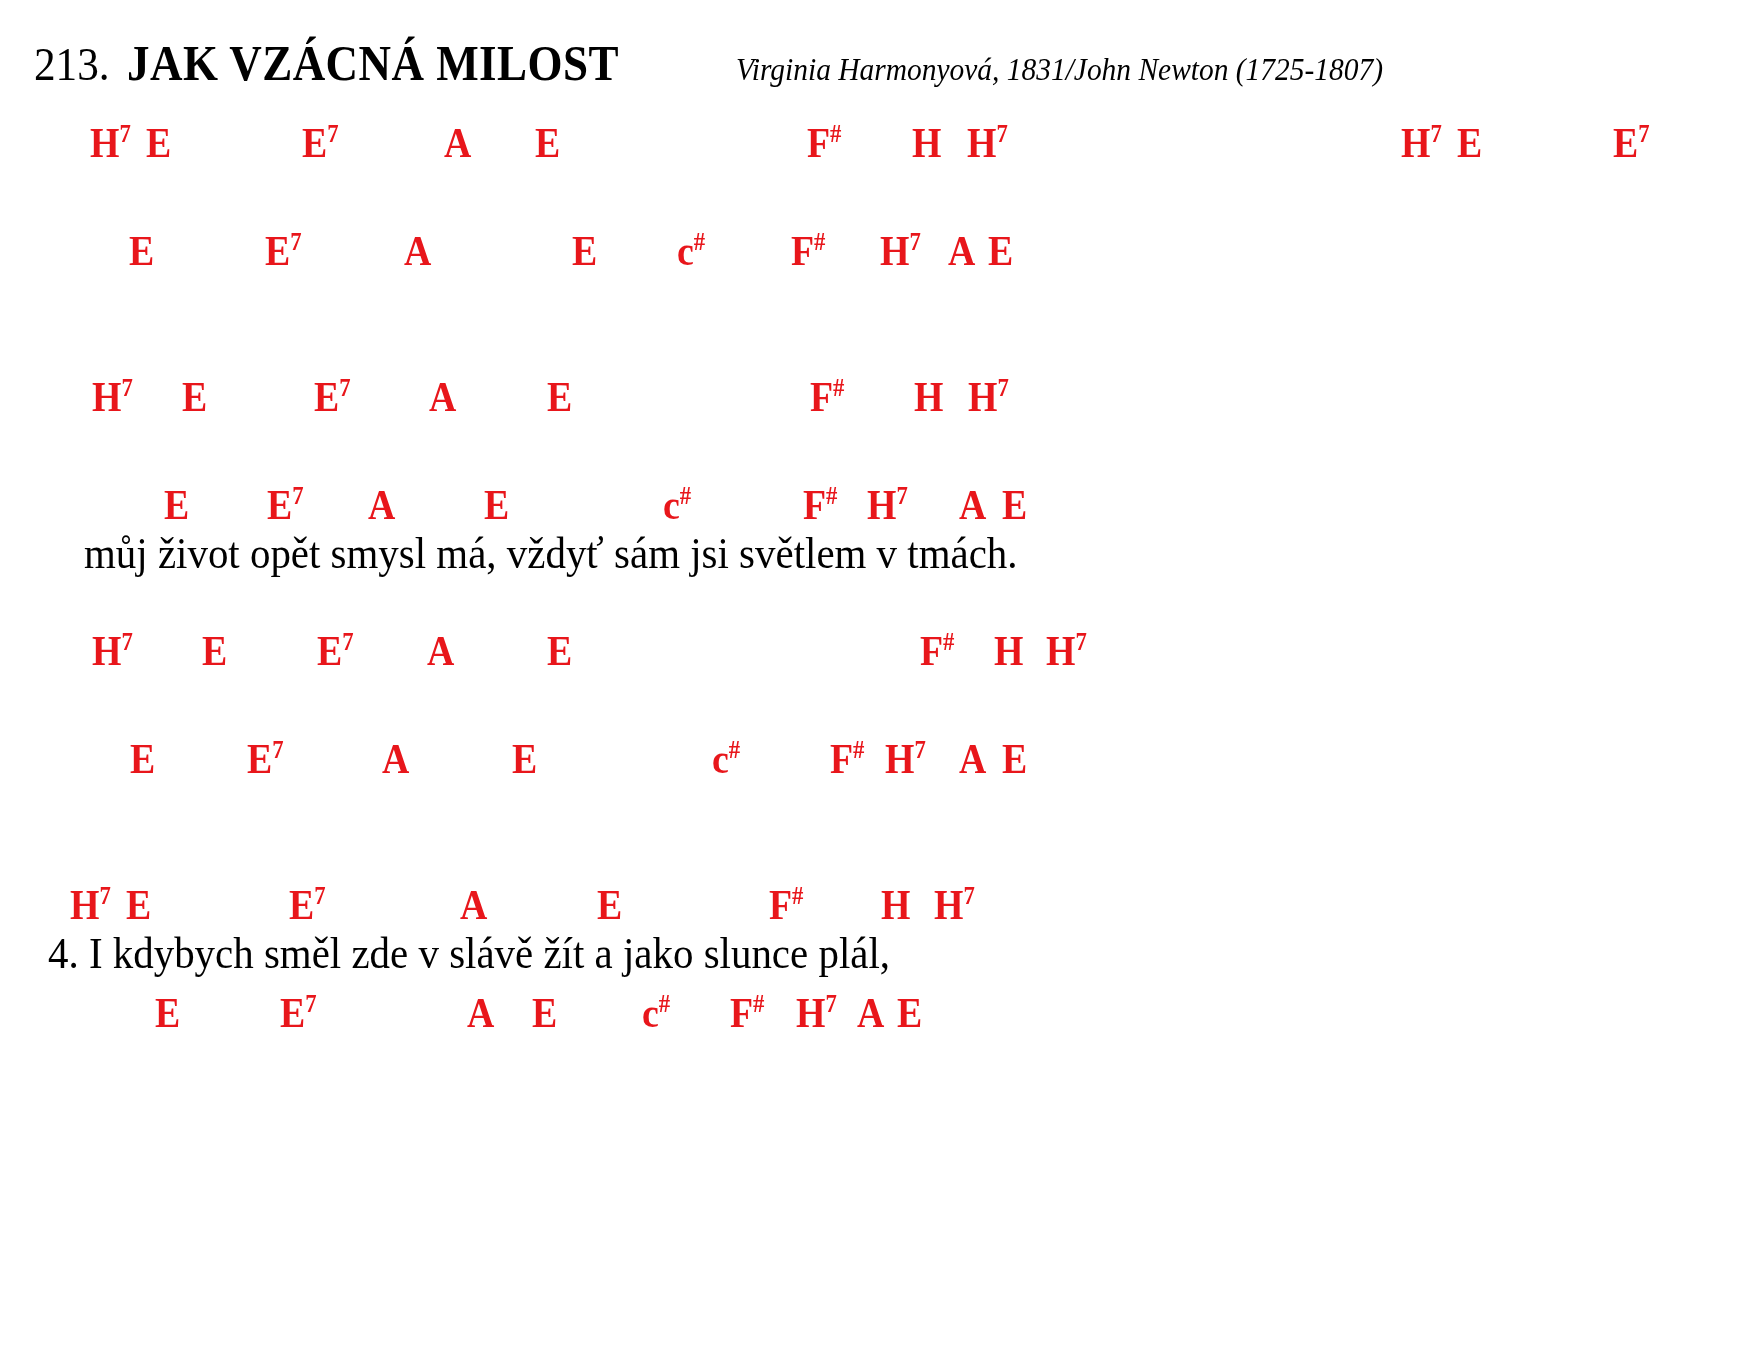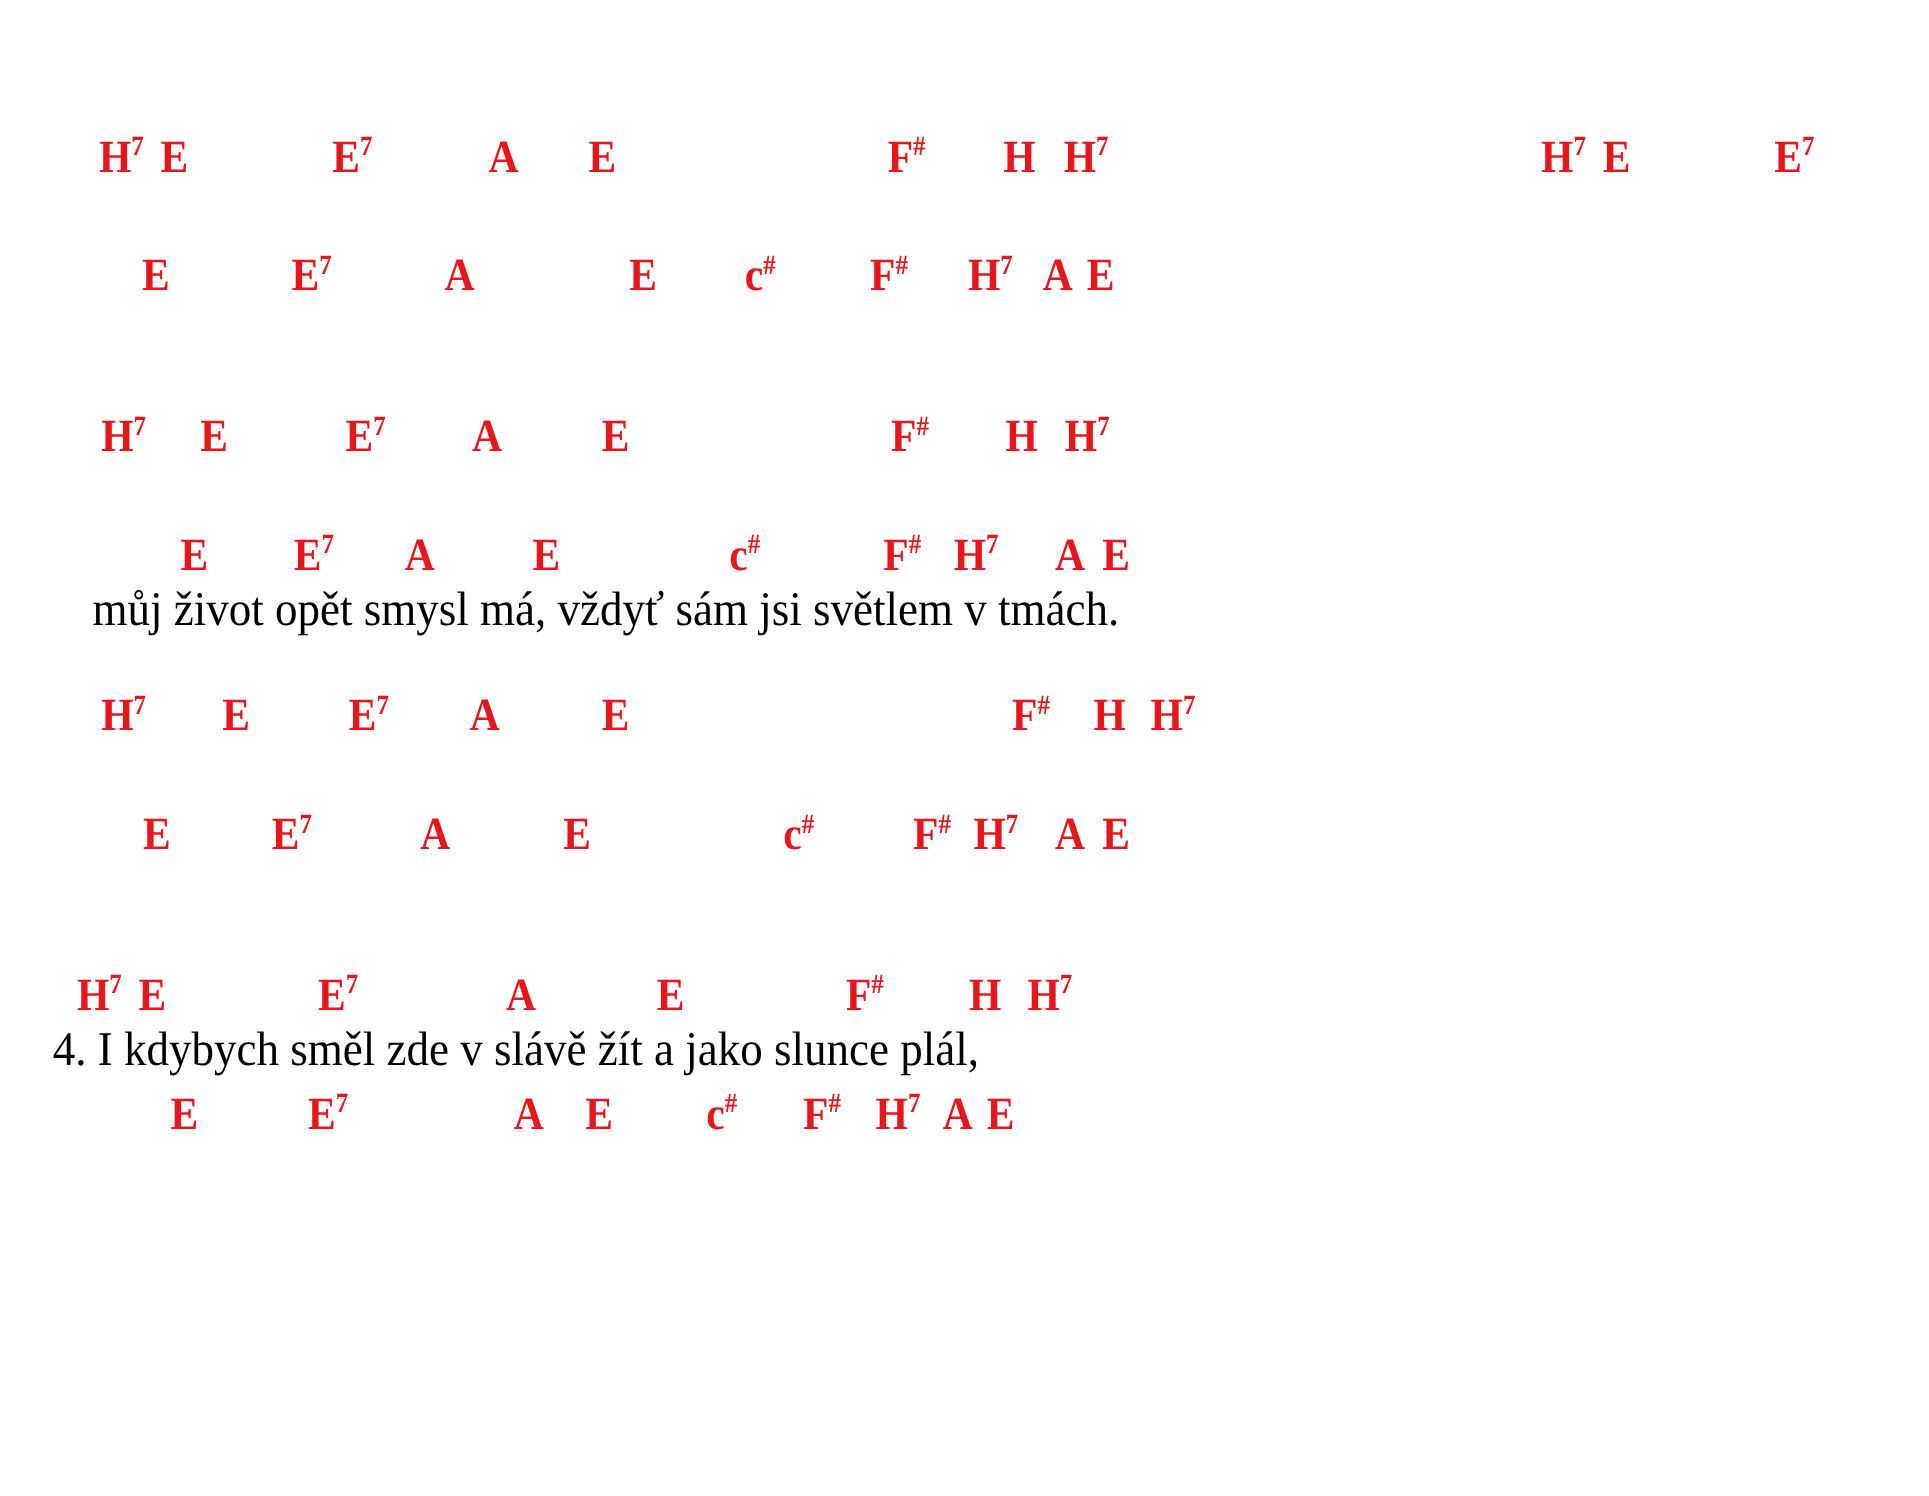--- a/index.html
+++ b/index.html
@@ -116,20 +116,25 @@
     transform: scaleX(0.93);
     transform-origin: left top;
     white-space: pre;
   }
 </style>
 </head>
 <body>
 
 <div class="page">
 
+  <div class="title-row">
+    <span class="hymn-number">213.</span>
+    <span class="hymn-title">JAK VZÁCNÁ MILOST</span>
+    <span class="attribution">Virginia Harmonyová, 1831/John Newton (1725-1807)</span>
+  </div>
 
   <div class="verses">
       <div class="verse">
         <div class="line-group">
           <div class="chord-line">
             <span class="chord" style="left: 78px; color: rgb(232, 22, 27);"><span>H</span><sup>7</sup></span>
             <span class="chord" style="left: 134px; color: rgb(232, 22, 27);"><span>E</span></span>
             <span class="chord" style="left: 290px; color: rgb(232, 22, 27);"><span>E</span><sup>7</sup></span>
             <span class="chord" style="left: 432px; color: rgb(232, 22, 27);"><span>A</span></span>
             <span class="chord" style="left: 523px; color: rgb(232, 22, 27);"><span>E</span></span>

